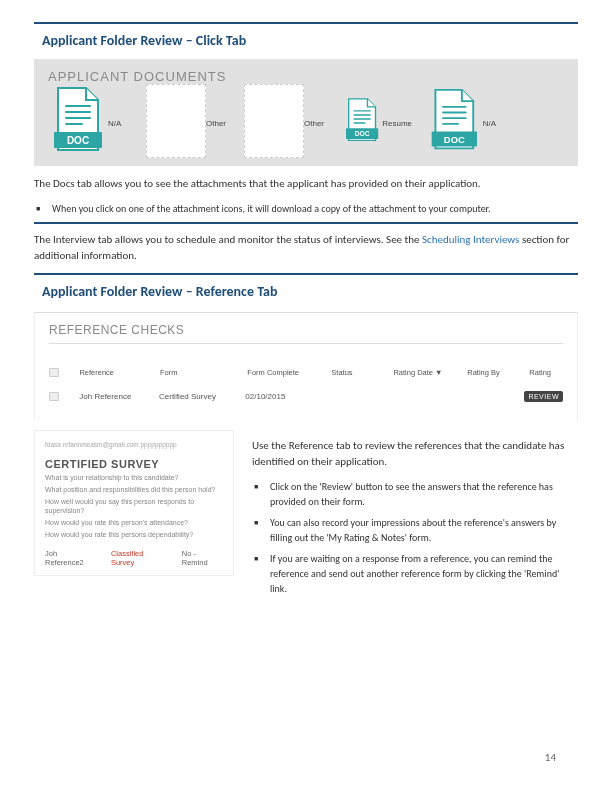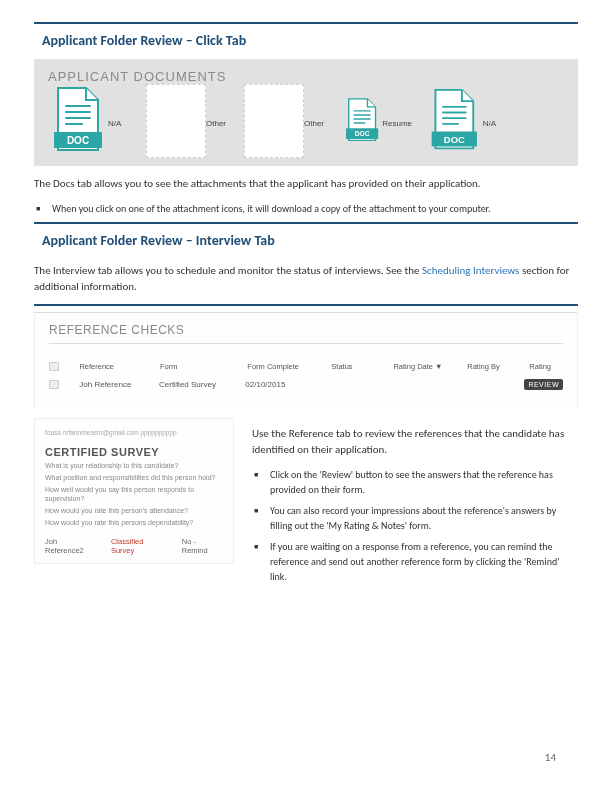--- a/index.html
+++ b/index.html
@@ -56,21 +56,21 @@
       border-left: 1px solid #eee;
       border-right: 1px solid #eee;
       background: #fefefe;
     }
     .ref-header {
       font-family: Arial, sans-serif;
       font-size: 12px; color: #8a8a8a; letter-spacing: 0.5px;
       border-bottom: 1px solid #ddd; padding-bottom: 6px; margin-bottom: 14px;
     }
     .ref-table { display: flex; flex-direction: column; font-size: 8px; font-family: Arial, sans-serif; }
-    .ref-row { display: flex; align-items: center; padding: 4px 0; gap: 20px; }
+    .ref-row { display: flex; align-items: center; padding: 4px 0; gap: 20px; margin-top: 6px; }
     .ref-row.thead { color: #777; font-size: 7.5px; }
     .ref-cb { width: 12px; height: 9px; background: #eee; border: 1px solid #ccc; border-radius: 1px; }
     .ref-c1 { width: 72px; color: #555; }
     .ref-c2 { width: 80px; color: #555; }
     .ref-c3 { width: 76px; color: #555; }
     .ref-c4 { width: 50px; color: #555; }
     .ref-c5 { width: 64px; color: #555; }
     .ref-c6 { width: 50px; color: #555; }
     .ref-c7 { width: 40px; color: #555; }
     .ref-btn {
@@ -160,26 +160,26 @@
     </div>
   </div>
 
   <div class="body-text">The Docs tab allows you to see the attachments that the applicant has provided on their application.</div>
   <div class="bullet-row">
     <div class="bullet-mark">■</div>
     <div class="bullet-text">When you click on one of the attachment icons, it will download a copy of the attachment to your computer.</div>
   </div>
 
   <div class="rule-thin"></div>
-  <div class="section-title">Applicant Folder Review – Interview Tab</div>
   <div class="body-text">
     <span>The Interview tab allows you to schedule and monitor the status of interviews. See the </span><span class="link">Scheduling Interviews</span><span> section for additional information.</span>
   </div>
 
   <div class="rule-thin"></div>
+  <div class="section-title">Applicant Folder Review – Reference Tab</div>
 
   <div class="ref-img">
     <div class="ref-header">REFERENCE CHECKS</div>
     <div class="ref-table">
       <div class="ref-row thead">
         <div class="ref-cb"></div>
         <div class="ref-c1">Reference</div>
         <div class="ref-c2">Form</div>
         <div class="ref-c3">Form Complete</div>
         <div class="ref-c4">Status</div>

